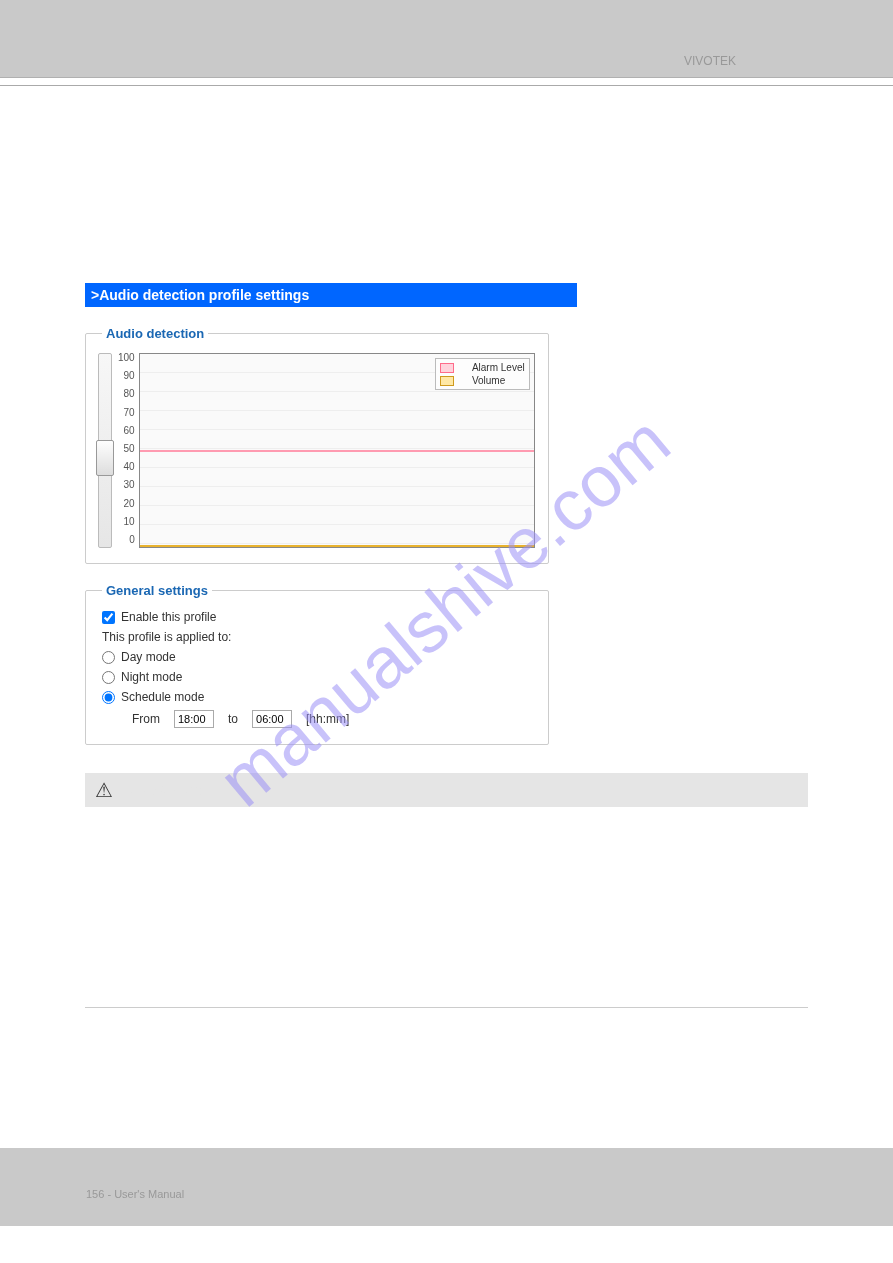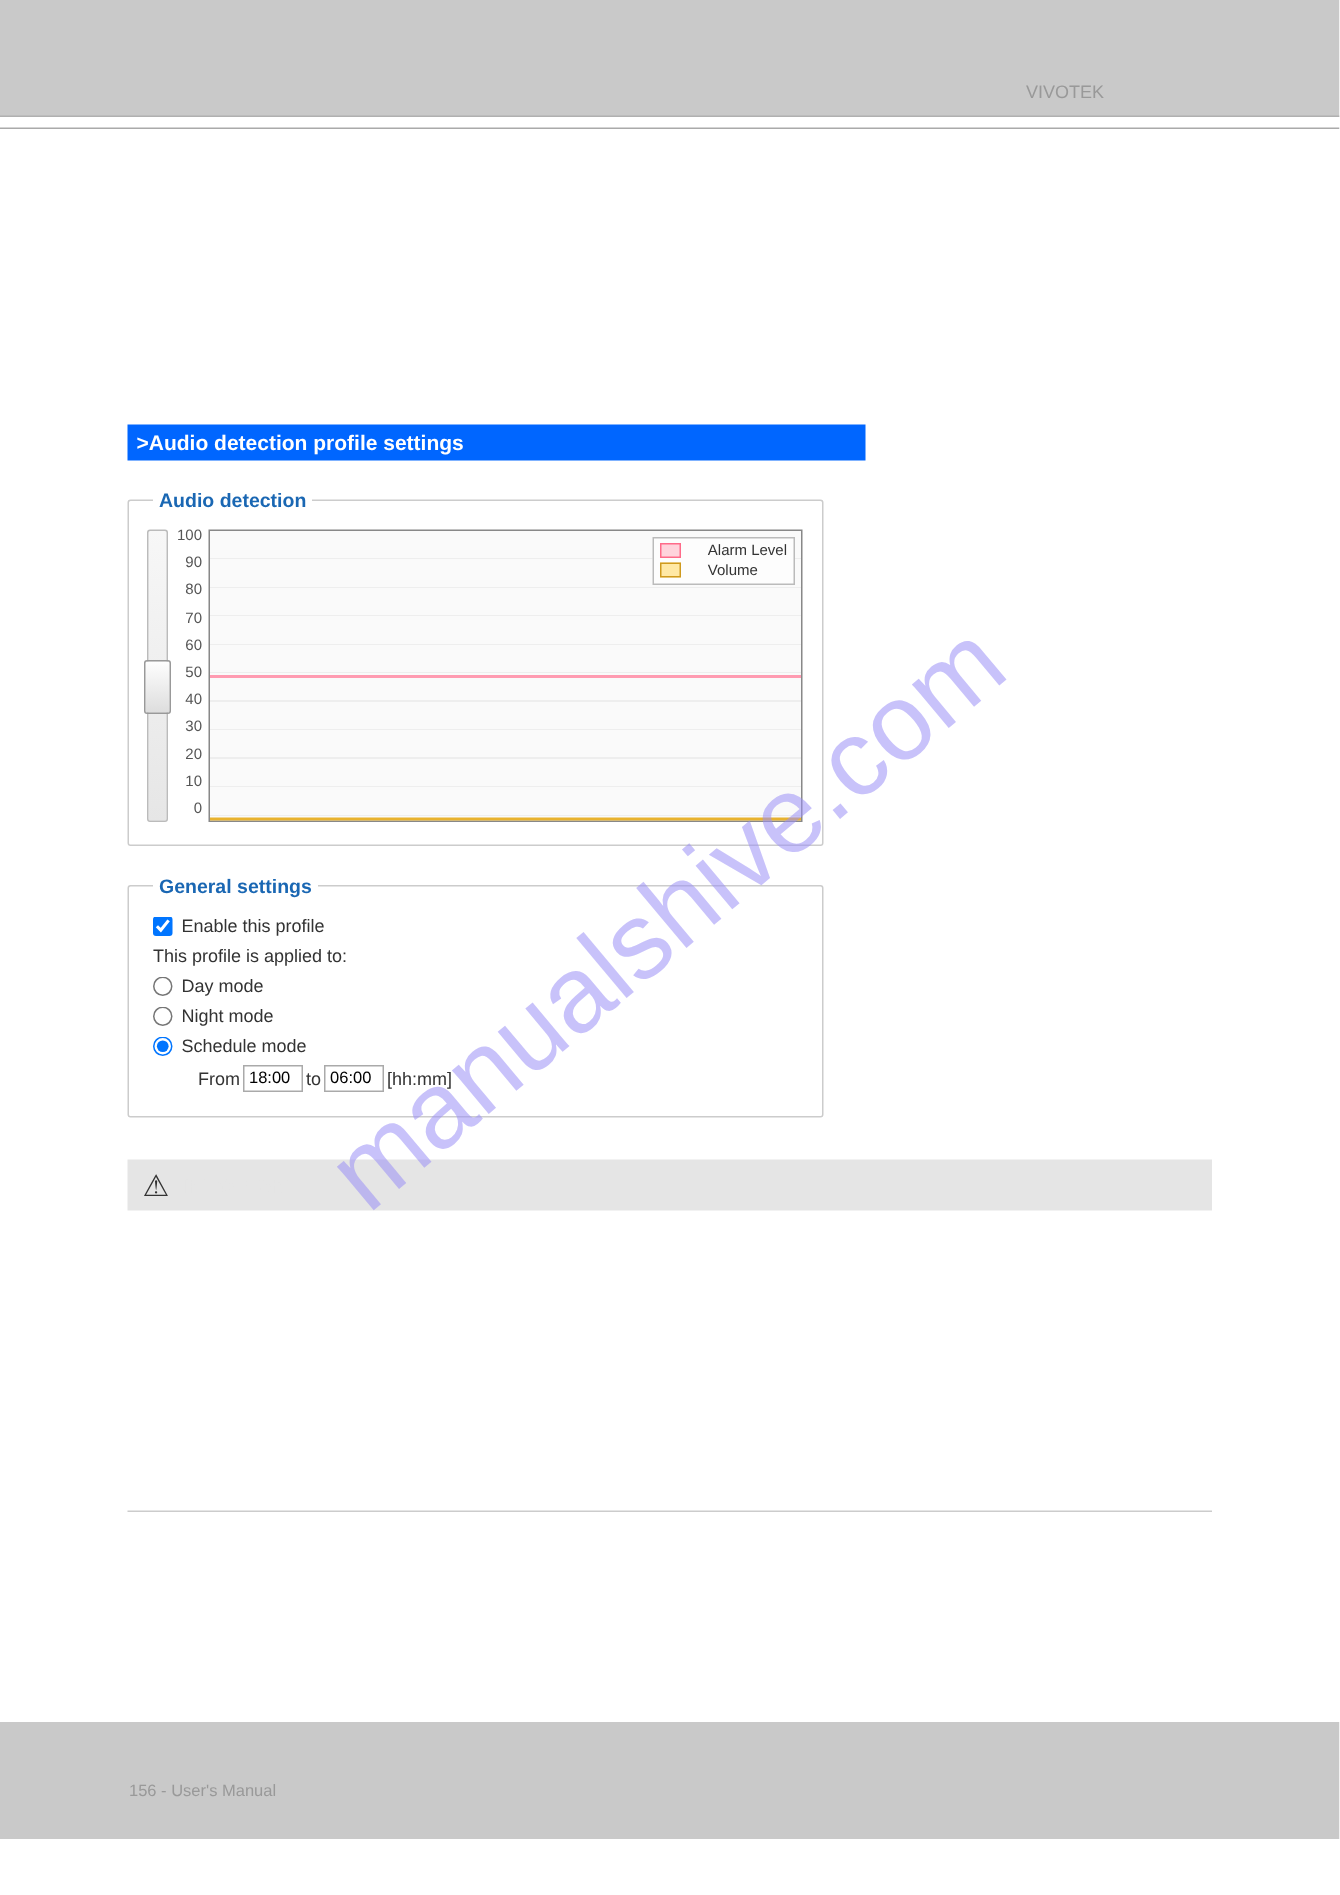--- a/index.html
+++ b/index.html
@@ -89,28 +89,28 @@
   }
   .alarm-line { position: absolute; left: 0; right: 0; top: 96px; height: 2px; background: #ff9bb1; }
   .volume-line { position: absolute; left: 0; right: 0; bottom: 0; height: 2px; background: #e8b22e; }
   .legend-box {
     position: absolute; right: 4px; top: 4px;
     border: 1px solid #bbb;
     background: #fdfdfd;
     font-size: 10px;
     padding: 2px 4px;
   }
-  .legend-row { display: flex; align-items: flex-start; gap: 18px; padding: 1px 0; }
+  .legend-row { display: flex; align-items: flex-end; gap: 18px; padding: 1px 0; }
   .sw { width: 14px; height: 10px; border: 1px solid; }
   .sw-alarm { background:#ffd3dc; border-color:#ff6b8a; }
   .sw-vol { background:#ffe8a5; border-color:#cf9a1e; }
   
   .gs-row { margin: 6px 0 6px 4px; display: flex; align-items: center; gap: 6px; color: #333; }
   .gs-text { margin: 6px 0 6px 4px; color: #333; }
-  .sched-line { margin: 6px 0 6px 34px; display: flex; align-items: center; gap: 2px; }
+  .sched-line { margin: 6px 0 6px 34px; display: flex; align-items: center; gap: 14px; }
   input.time {
     width: 40px;
     border: 1px solid #aaa;
     padding: 2px 3px;
     font-size: 11px;
     background: #fff;
   }
   
   .btn-row { width: 505px; display: flex; justify-content: flex-end; gap: 10px; margin-top: 12px; }
   button.btn {

